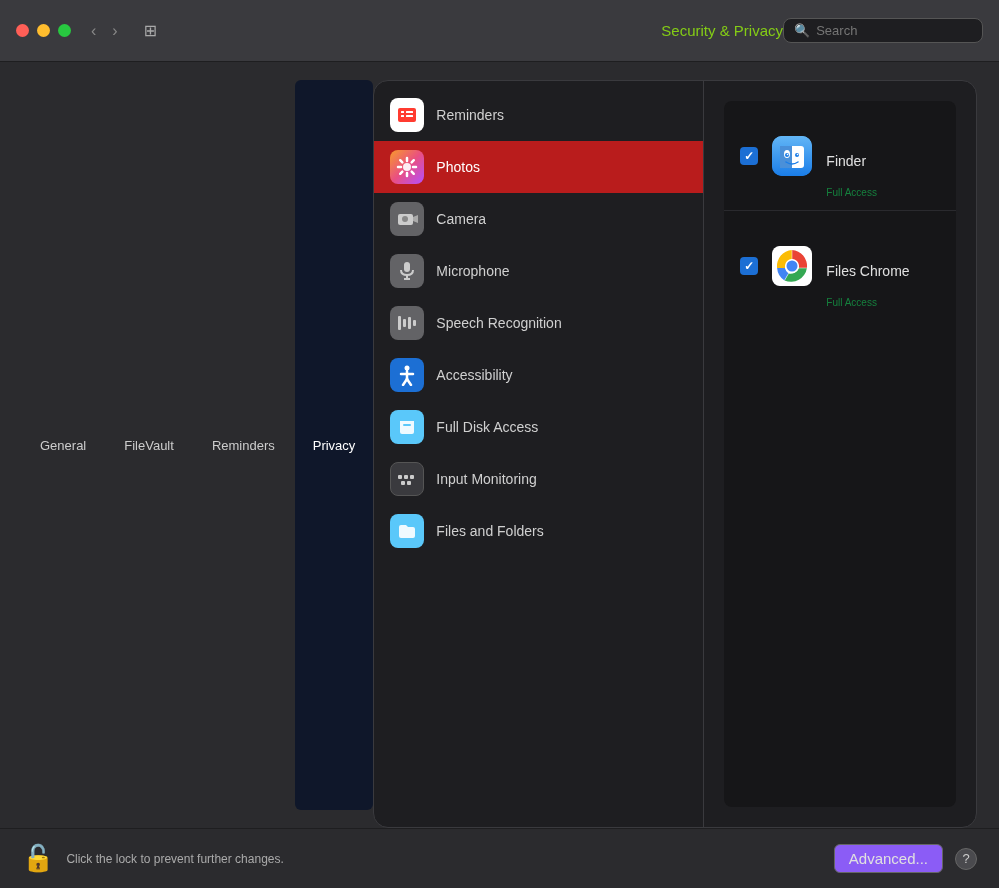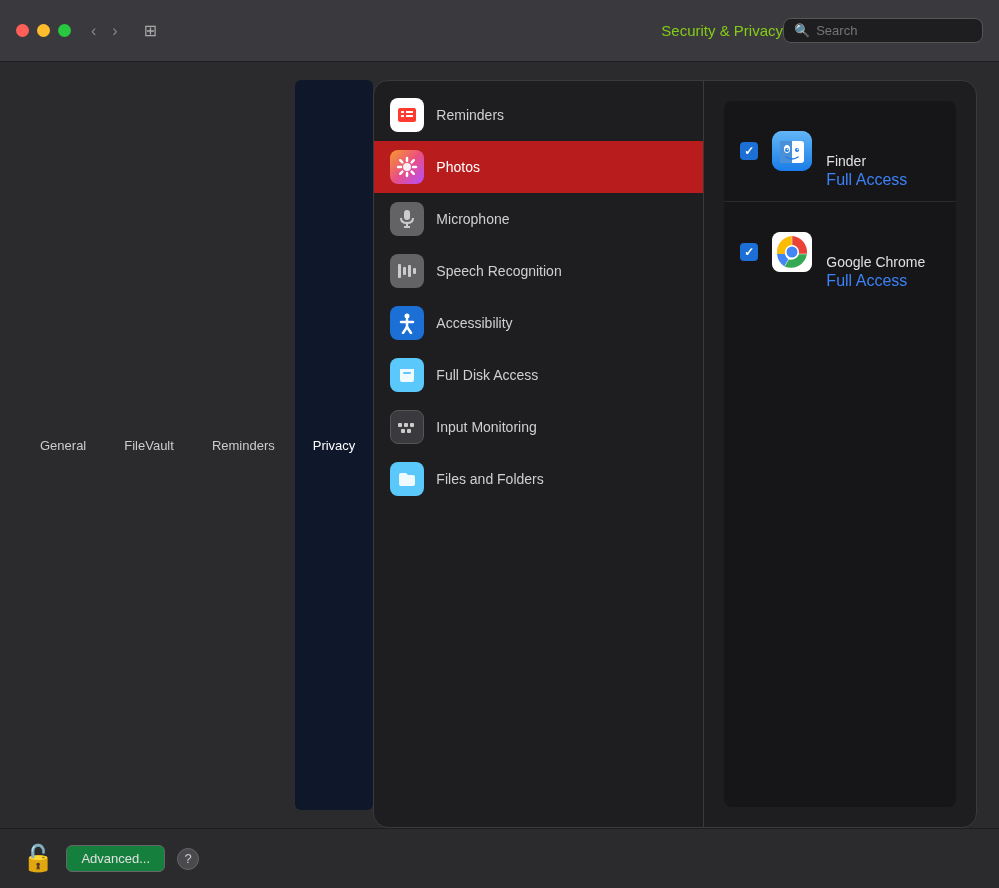--- a/index.html
+++ b/index.html
@@ -235,39 +235,39 @@
       position: relative;
       overflow: hidden;
     }
     .chrome-icon {
       background: #fff;
       position: relative;
     }
 
     .app-info { display: flex; flex-direction: column; }
     .app-name { font-size: 14px; color: #e0e0e0; font-weight: 500; margin-top: 40px; }
-    .app-access { font-size: 16px; color: #3b82f6; margin-top: 2px; }
+    .app-access { font-size: 10px; color: #15803d; margin-top: 18px; }
 
     
     .footer {
       height: 60px;
       background: #2b2b2e;
       border-top: 1px solid #1e1e20;
       display: flex;
       align-items: center;
       padding: 0 22px;
       gap: 12px;
     }
     .lock-icon { font-size: 26px; }
     .footer-text { font-size: 12px; color: #aaa; flex: 1; }
     .advanced-btn {
-      background: #15803d;
+      background: #8b5cf6;
       border: 1px solid #666;
       color: #e0e0e0;
-      font-size: 13px;
+      font-size: 15px;
       padding: 5px 14px;
       border-radius: 6px;
       cursor: pointer;
     }
     .help-btn {
       width: 22px;
       height: 22px;
       border-radius: 50%;
       background: #4a4a4e;
       border: 1px solid #666;
@@ -336,20 +336,30 @@
             <line x1="17" y1="11" x2="20" y2="11" stroke="white" stroke-width="2.5" stroke-linecap="round"></line>
             <line x1="4.22" y1="4.22" x2="6.34" y2="6.34" stroke="white" stroke-width="2.5" stroke-linecap="round"></line>
             <line x1="15.66" y1="15.66" x2="17.78" y2="17.78" stroke="white" stroke-width="2.5" stroke-linecap="round"></line>
             <line x1="17.78" y1="4.22" x2="15.66" y2="6.34" stroke="white" stroke-width="2.5" stroke-linecap="round"></line>
             <line x1="6.34" y1="15.66" x2="4.22" y2="17.78" stroke="white" stroke-width="2.5" stroke-linecap="round"></line>
           </svg>
         </div>
         <span class="item-label">Photos</span>
       </div>
 
+      <div class="sidebar-item">
+        <div class="item-icon icon-camera">
+          <svg width="22" height="22" viewBox="0 0 22 22">
+            <rect x="2" y="6" width="15" height="11" rx="2" fill="#ccc"></rect>
+            <polygon points="17,9 22,7 22,15 17,13" fill="#aaa"></polygon>
+            <circle cx="9" cy="11" r="3" fill="#888"></circle>
+          </svg>
+        </div>
+        <span class="item-label">Camera</span>
+      </div>
 
       <div class="sidebar-item">
         <div class="item-icon icon-microphone">
           <svg width="22" height="22" viewBox="0 0 22 22">
             <rect x="8" y="2" width="6" height="10" rx="3" fill="#ccc"></rect>
             <path d="M5 10 Q5 15 11 15 Q17 15 17 10" stroke="#ccc" stroke-width="2" fill="none"></path>
             <line x1="11" y1="15" x2="11" y2="19" stroke="#ccc" stroke-width="2"></line>
             <line x1="8" y1="19" x2="14" y2="19" stroke="#ccc" stroke-width="2"></line>
           </svg>
         </div>
@@ -469,28 +479,29 @@
 
               <circle cx="20" cy="20" r="7" fill="white"></circle>
               <circle cx="20" cy="20" r="5.5" fill="#4285f4"></circle>
 
               <line x1="20" y1="4" x2="20" y2="13" stroke="white" stroke-width="0.5"></line>
               <line x1="34.9" y1="22" x2="27" y2="22" stroke="white" stroke-width="0.5"></line>
               <line x1="12.5" y1="34.4" x2="16.5" y2="27.5" stroke="white" stroke-width="0.5"></line>
             </svg>
           </div>
           <div class="app-info">
-            <span class="app-name">Google Chrome</span>
+            <span class="app-name">Files Chrome</span>
             <span class="app-access">Full Access</span>
           </div>
         </div>
 
       </div>
     </div>
 
   </div>
 </div>
 
 <div class="footer">
   <span class="lock-icon">🔓</span>
+  <span class="footer-text">Click the lock to prevent further changes.</span>
   <button class="advanced-btn">Advanced...</button>
   <button class="help-btn">?</button>
 </div>
 
 </body></html>

